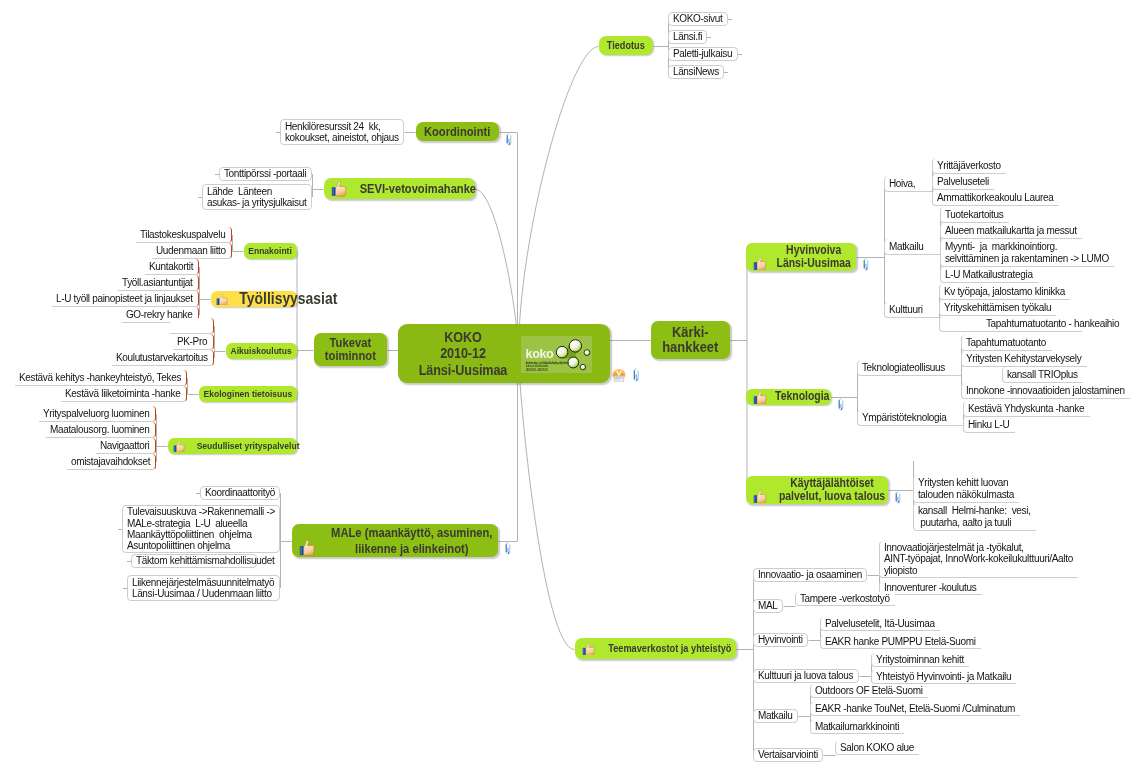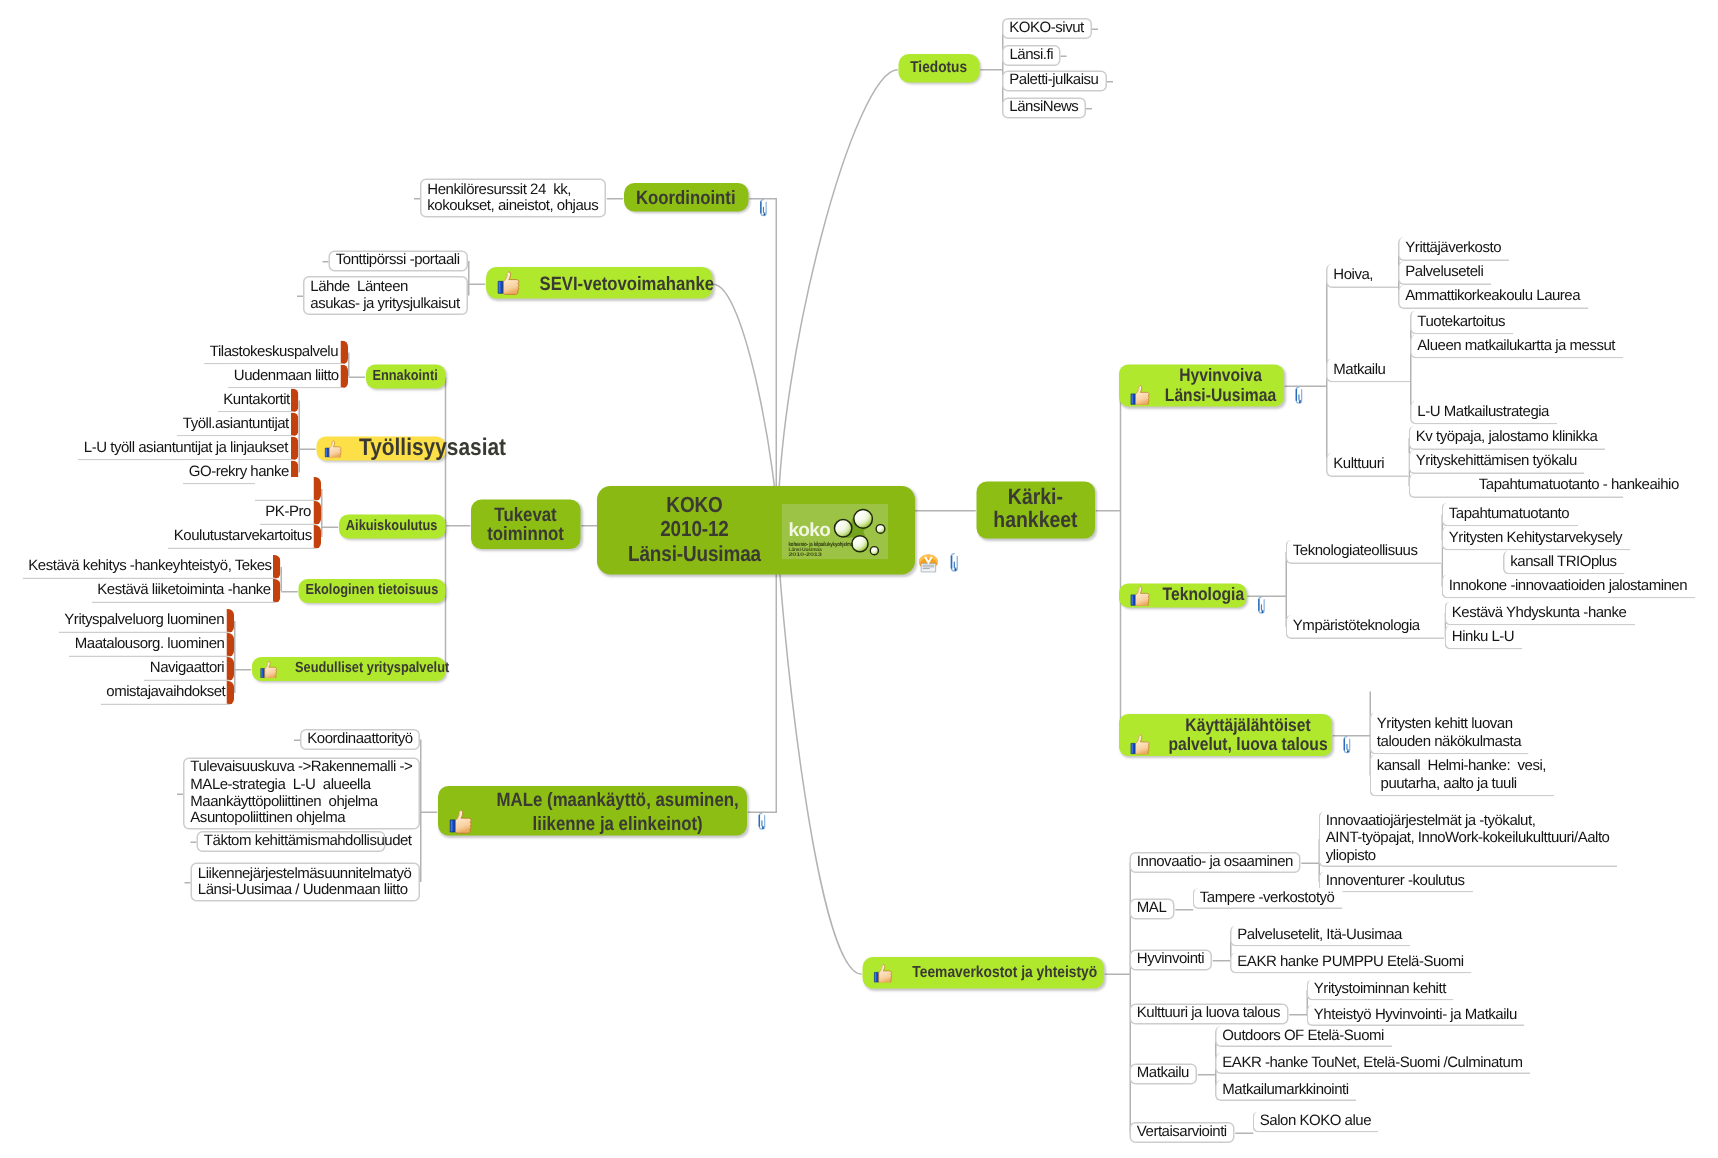--- a/index.html
+++ b/index.html
@@ -10,21 +10,21 @@
   #wires{position:absolute;left:0;top:0;width:1145px;height:772px;}
   .nd{position:absolute;box-sizing:border-box;}
   .cap{border-radius:7px;color:#3a3a33;font-weight:bold;
        display:flex;align-items:center;justify-content:center;
        box-shadow:1.1px 1.1px 1.6px rgba(0,0,0,.22);}
   .lbl{white-space:pre;display:block;}
   .cap .lbl{transform:scaleX(0.87);}
   .box{background:#fff;color:#141414;display:flex;align-items:center;}
   .box.full{border:1px solid #cdcdcd;border-radius:4px;}
   .box.uline{border-bottom:1px solid #cdcdcd;}
-  .box.uline.l{border-right:5px solid #c2410c;border-bottom-right-radius:4px;border-top-right-radius:4px;}
+  .box.uline.l{border-right:1px solid #c2410c;border-bottom-right-radius:4px;border-top-right-radius:4px;}
   .box.uline.r{border-left:1px solid #cdcdcd;border-bottom-left-radius:4px;border-top-left-radius:4px;}
   .box .lbl{width:100%;font-size:10px;line-height:11.45px;letter-spacing:-0.32px;}
   .ic{display:inline-block;vertical-align:middle;flex:0 0 auto;}
   .logo{position:absolute;overflow:hidden;}
 </style>
 </head>
 <body>
 
 <div id="map">
   <svg id="wires" xmlns="http://www.w3.org/2000/svg">
@@ -239,21 +239,21 @@
       </svg>
       <span class="lbl" style="text-align: center; flex: 1 1 auto;">Työllisyysasiat</span>
     </div>
     <div class="nd box uline l" style="left: 145px; top: 259px; width: 54px; height: 16px; padding: 0px 3.9px;">
       <span class="lbl" style="text-align: left;">Kuntakortit</span>
     </div>
     <div class="nd box uline l" style="left: 118px; top: 275px; width: 81px; height: 16px; padding: 0px 3.9px;">
       <span class="lbl" style="text-align: left;">Työll.asiantuntijat</span>
     </div>
     <div class="nd box uline l" style="left: 52px; top: 291px; width: 147px; height: 16px; padding: 0px 3.9px;">
-      <span class="lbl" style="text-align: left;">L-U työll asiantuntijat ja linjaukset</span>
+      <span class="lbl" style="text-align: left;">L-U työll painopisteet ja linjaukset</span>
     </div>
     <div class="nd box uline l" style="left: 122px; top: 307px; width: 77px; height: 16px; padding: 0px 3.9px;">
       <span class="lbl" style="text-align: left;">GO-rekry hanke</span>
     </div>
     <div class="nd cap" style="left: 226px; top: 343px; width: 71px; height: 16px; background: rgb(176, 232, 46); font-size: 9.8px; line-height: 13.4px; border-radius: 6px; justify-content: center; padding: 0px 4.8px;">
       <span class="lbl" style="text-align: center;">Aikuiskoulutus</span>
     </div>
     <div class="nd box uline l" style="left: 170px; top: 318px; width: 44px; height: 16px; padding: 0px 3.9px;">
       <span class="lbl" style="text-align: center; margin-top: 40px;">OpinOvi</span>
     </div>
@@ -397,20 +397,24 @@
       <span class="lbl" style="text-align: left;">Ammattikorkeakoulu Laurea</span>
     </div>
     <div class="nd box uline r" style="left: 884px; top: 239px; width: 56px; height: 16px; padding: 0px 3.9px;">
       <span class="lbl" style="text-align: left;">Matkailu</span>
     </div>
     <div class="nd box uline r" style="left: 940px; top: 207px; width: 69px; height: 16px; padding: 0px 3.9px;">
       <span class="lbl" style="text-align: left;">Tuotekartoitus</span>
     </div>
     <div class="nd box uline r" style="left: 940px; top: 223px; width: 142px; height: 16px; padding: 0px 3.9px;">
       <span class="lbl" style="text-align: left;">Alueen matkailukartta ja messut</span>
+    </div>
+    <div class="nd box uline r" style="left: 940px; top: 239px; width: 174px; height: 28px; padding: 0px 3.9px;">
+      <span class="lbl" style="text-align: left;">Myynti-  ja  markkinointiorg.
+selvittäminen ja rakentaminen -&gt; LUMO</span>
     </div>
     <div class="nd box uline r" style="left: 940px; top: 267px; width: 98px; height: 16px; padding: 0px 3.9px;">
       <span class="lbl" style="text-align: left;">L-U Matkailustrategia</span>
     </div>
     <div class="nd box uline r" style="left: 884px; top: 302px; width: 55px; height: 16px; padding: 0px 3.9px;">
       <span class="lbl" style="text-align: left;">Kulttuuri</span>
     </div>
     <div class="nd box uline r" style="left: 939px; top: 284px; width: 131px; height: 16px; padding: 0px 3.9px;">
       <span class="lbl" style="text-align: left;">Kv työpaja, jalostamo klinikka</span>
     </div>

